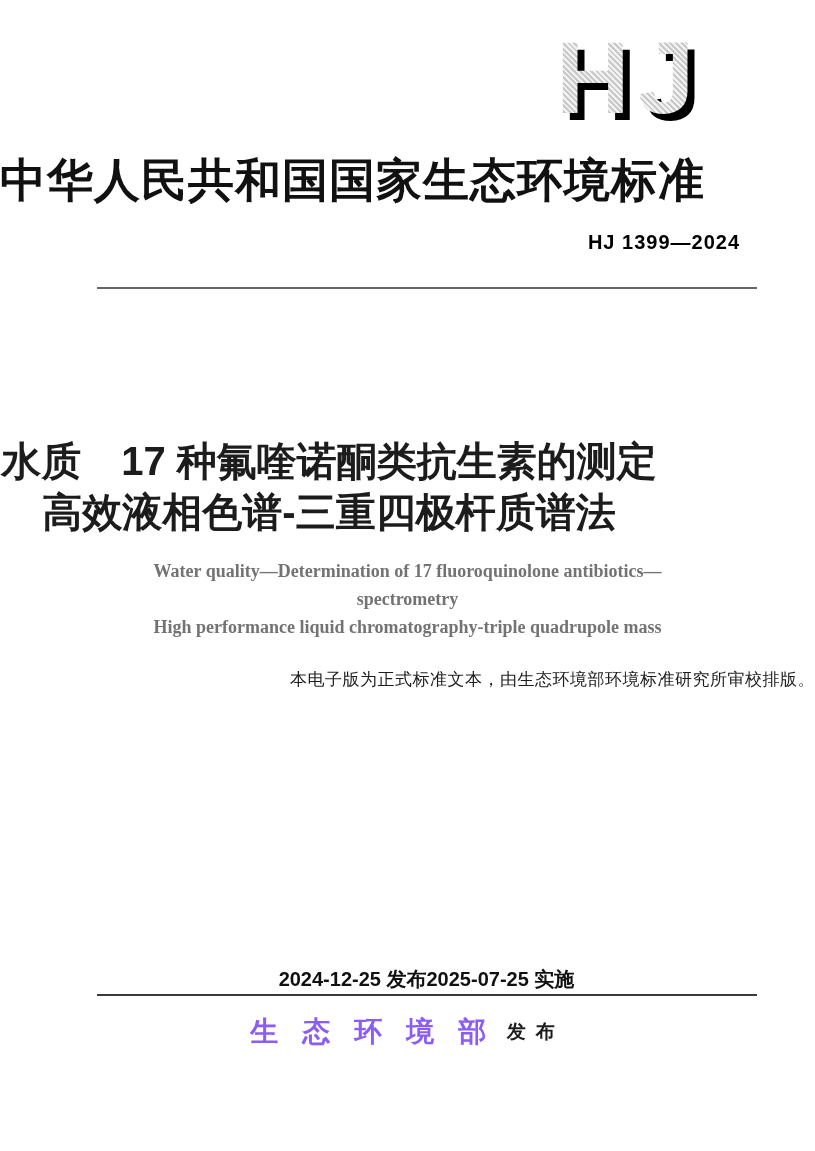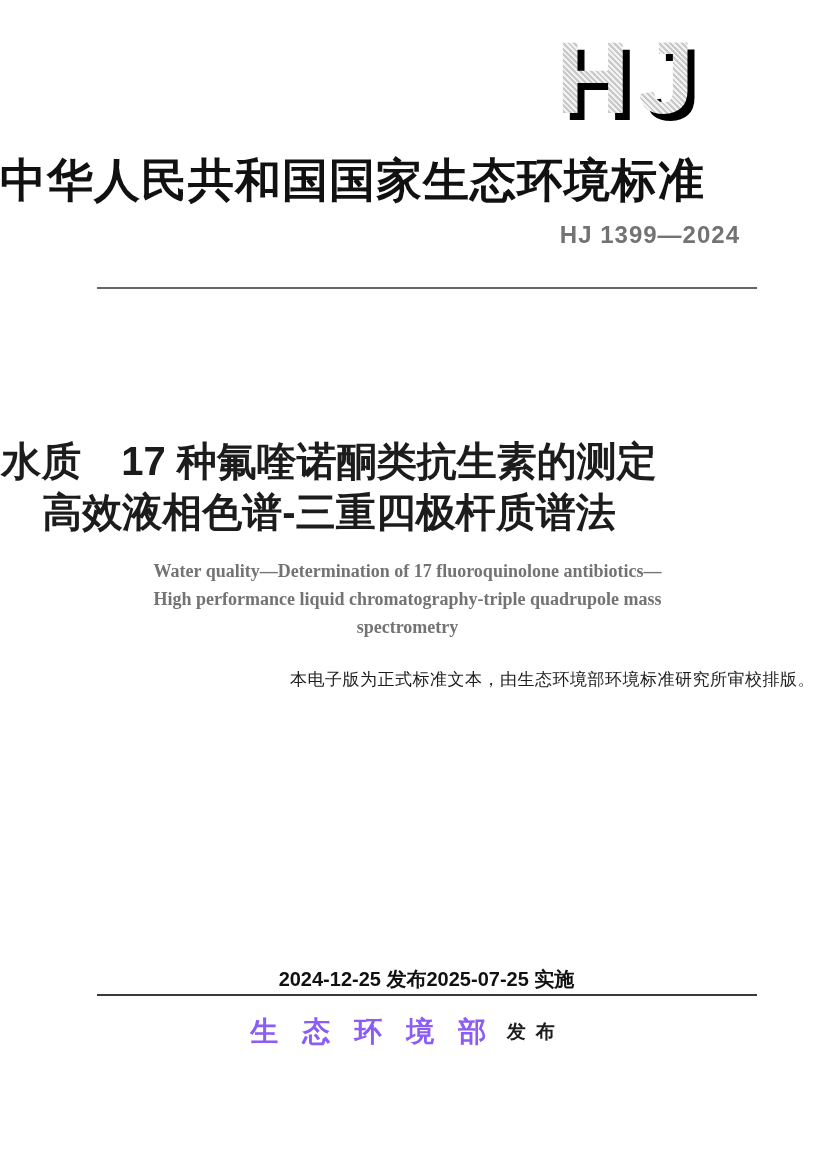--- a/index.html
+++ b/index.html
@@ -56,26 +56,26 @@
     text-align: center;
     font-family: "Liberation Serif", "DejaVu Serif", serif;
     font-weight: 900;
     font-size: 46px;
     letter-spacing: 1px;
     color: #111111;
     white-space: nowrap;
   }
   .standard-code {
     position: absolute;
-    top: 221px;
+    top: 231px;
     right: 75px;
-    font-size: 24px;
+    font-size: 20px;
     font-weight: bold;
     letter-spacing: 1px;
-    color: #737373;
+    color: #000000;
   }
   .rule-top {
     position: absolute;
     top: 287px;
     left: 97px;
     right: 58px;
     height: 2px;
     background: #666666;
   }
 
@@ -179,22 +179,22 @@
 
   <div class="rule-top"></div>
 
   <div class="cn-title">
     <div>水质　17 种氟喹诺酮类抗生素的测定</div>
     <div>高效液相色谱-三重四极杆质谱法</div>
   </div>
 
   <div class="en-title">
     <div>Water quality—Determination of 17 fluoroquinolone antibiotics—</div>
+    <div>spectrometry</div>
     <div>High performance liquid chromatography-triple quadrupole mass</div>
-    <div>spectrometry</div>
   </div>
 
   <div class="note-line">本电子版为正式标准文本，由生态环境部环境标准研究所审校排版。</div>
 
   <div class="dates-row">
     <span>2024-12-25 发布</span>
     <span>2025-07-25 实施</span>
   </div>
 
   <div class="rule-bottom"></div>

